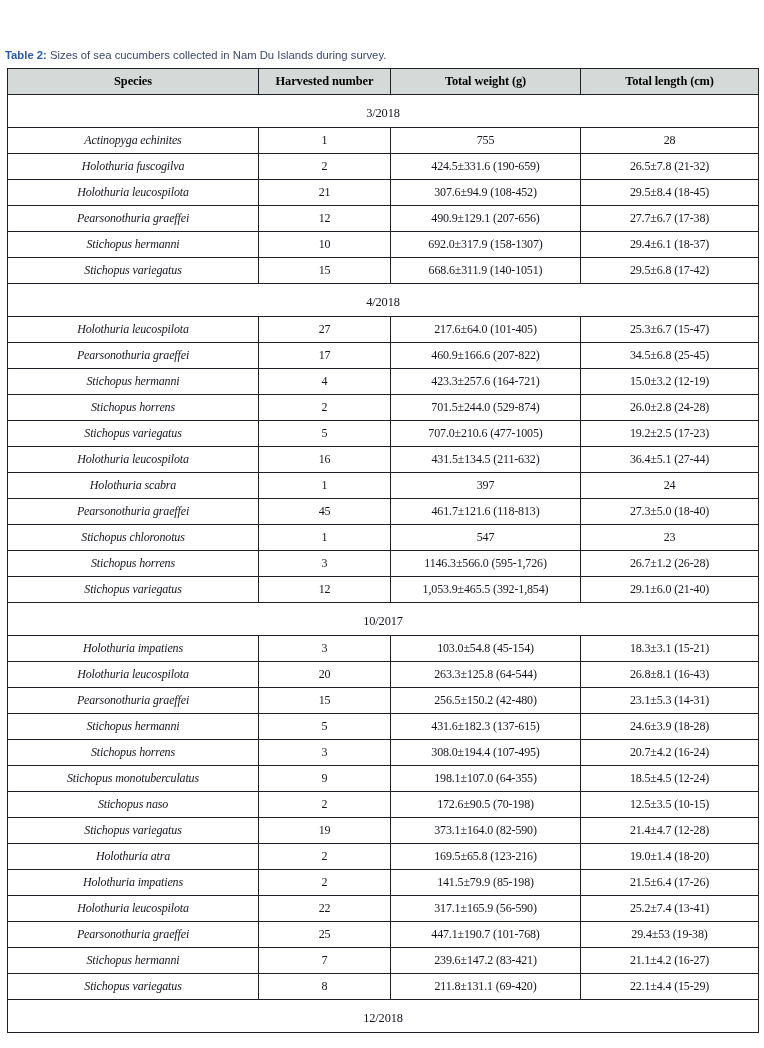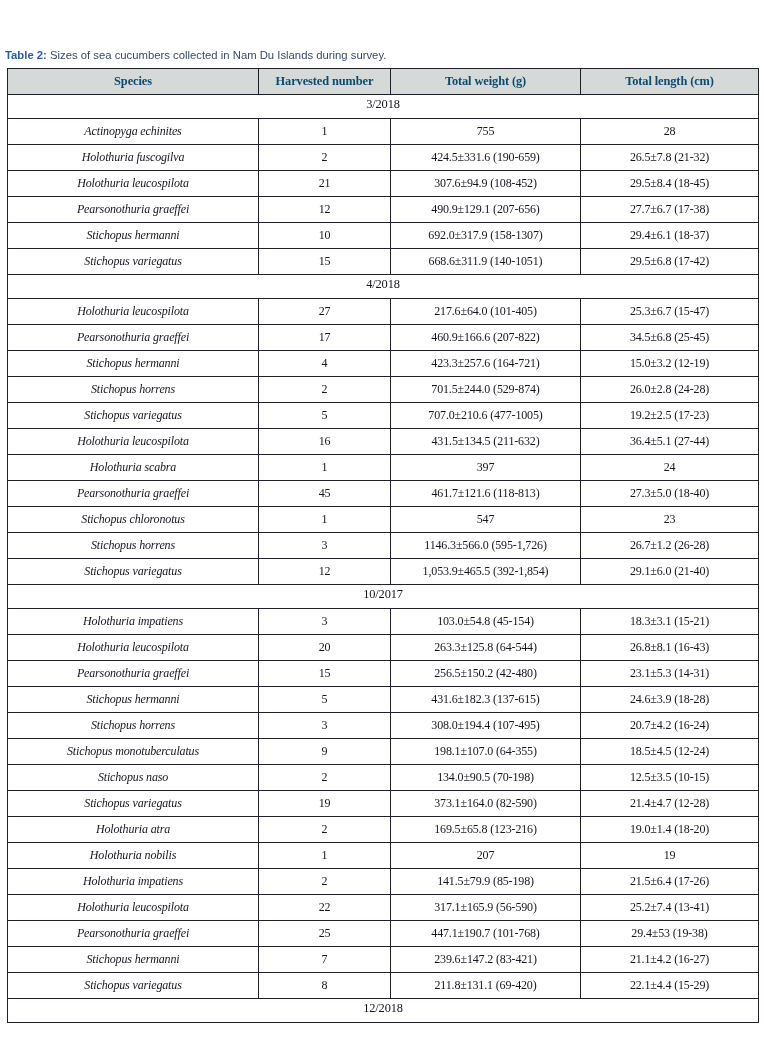--- a/index.html
+++ b/index.html
@@ -46,21 +46,21 @@
   table.data-table col.c-weight   { width: 190px; }
   table.data-table col.c-length   { width: 178px; }
 
   thead th {
     background: #d5dad9;
     border: 1px solid #20202a;
     font-weight: bold;
     font-size: 12.4px;
     text-align: center;
     padding: 5px 2px 5px;
-    color: #0c4a6e;
+    color: #000000;
     letter-spacing: -0.1px;
   }
   tbody td {
     border: 1px solid #20202a;
     font-size: 12px;
     text-align: center;
     padding: 4px 2px 4px;
     height: 17px;
     color: #16161f;
     letter-spacing: -0.15px;
@@ -68,21 +68,21 @@
     overflow: hidden;
   }
   tbody td.species-cell {
     font-style: italic;
     margin-top: 26px;
   }
   tr.group-row td {
     text-align: center;
     font-style: normal;
     font-size: 12.4px;
-    padding: 1px 2px 5px;
+    padding: 10px 2px 5px;
     border-left: 1.3px solid #20202a;
     border-right: 1.3px solid #20202a;
   }
 </style>
 </head>
 <body>
 
 <div class="page">
 
   <div class="caption">
@@ -248,40 +248,34 @@
         </tr>
         <tr>
           <td class="species-cell">Stichopus monotuberculatus</td>
           <td>9</td>
           <td>198.1±107.0 (64-355)</td>
           <td>18.5±4.5 (12-24)</td>
         </tr>
         <tr>
           <td class="species-cell">Stichopus naso</td>
           <td>2</td>
-          <td>134.0±90.5 (70-198)</td>
+          <td>172.6±90.5 (70-198)</td>
           <td>12.5±3.5 (10-15)</td>
         </tr>
         <tr>
           <td class="species-cell">Stichopus variegatus</td>
           <td>19</td>
           <td>373.1±164.0 (82-590)</td>
           <td>21.4±4.7 (12-28)</td>
         </tr>
         <tr>
           <td class="species-cell">Holothuria atra</td>
           <td>2</td>
           <td>169.5±65.8 (123-216)</td>
           <td>19.0±1.4 (18-20)</td>
-        </tr>
-        <tr>
-          <td class="species-cell">Holothuria nobilis</td>
-          <td>1</td>
-          <td>207</td>
-          <td>19</td>
         </tr>
         <tr>
           <td class="species-cell">Holothuria impatiens</td>
           <td>2</td>
           <td>141.5±79.9 (85-198)</td>
           <td>21.5±6.4 (17-26)</td>
         </tr>
         <tr>
           <td class="species-cell">Holothuria leucospilota</td>
           <td>22</td>

